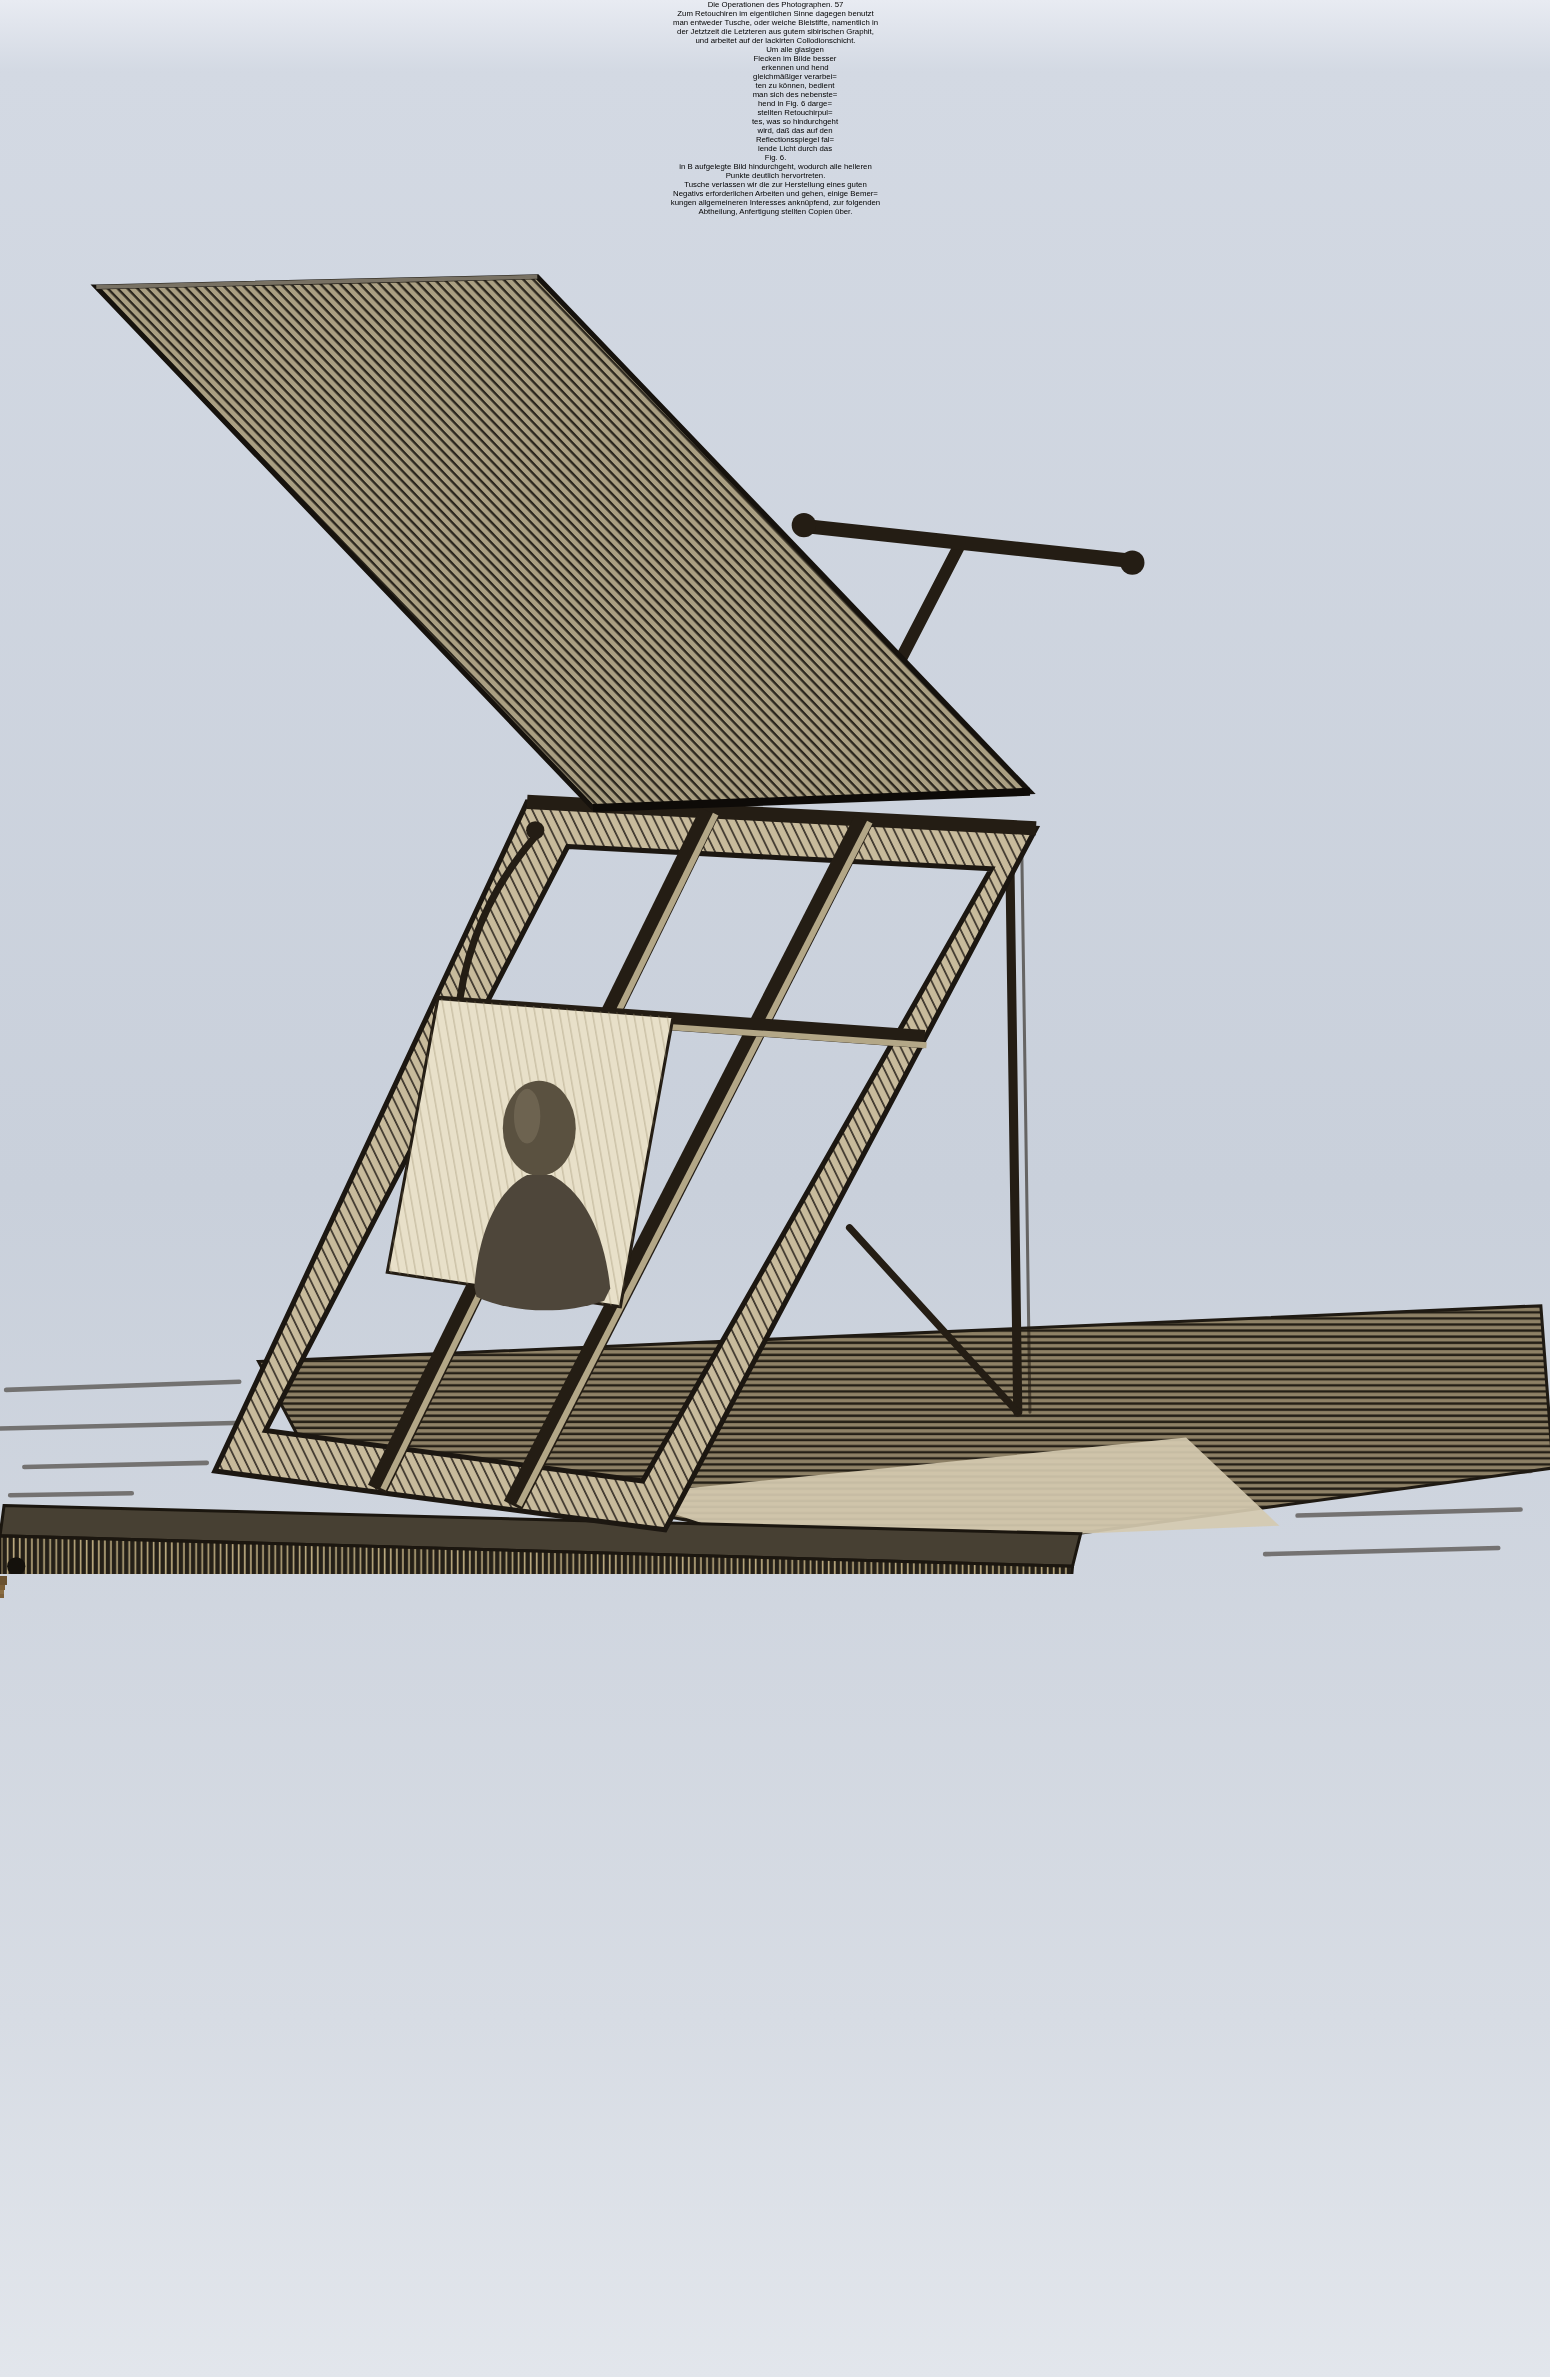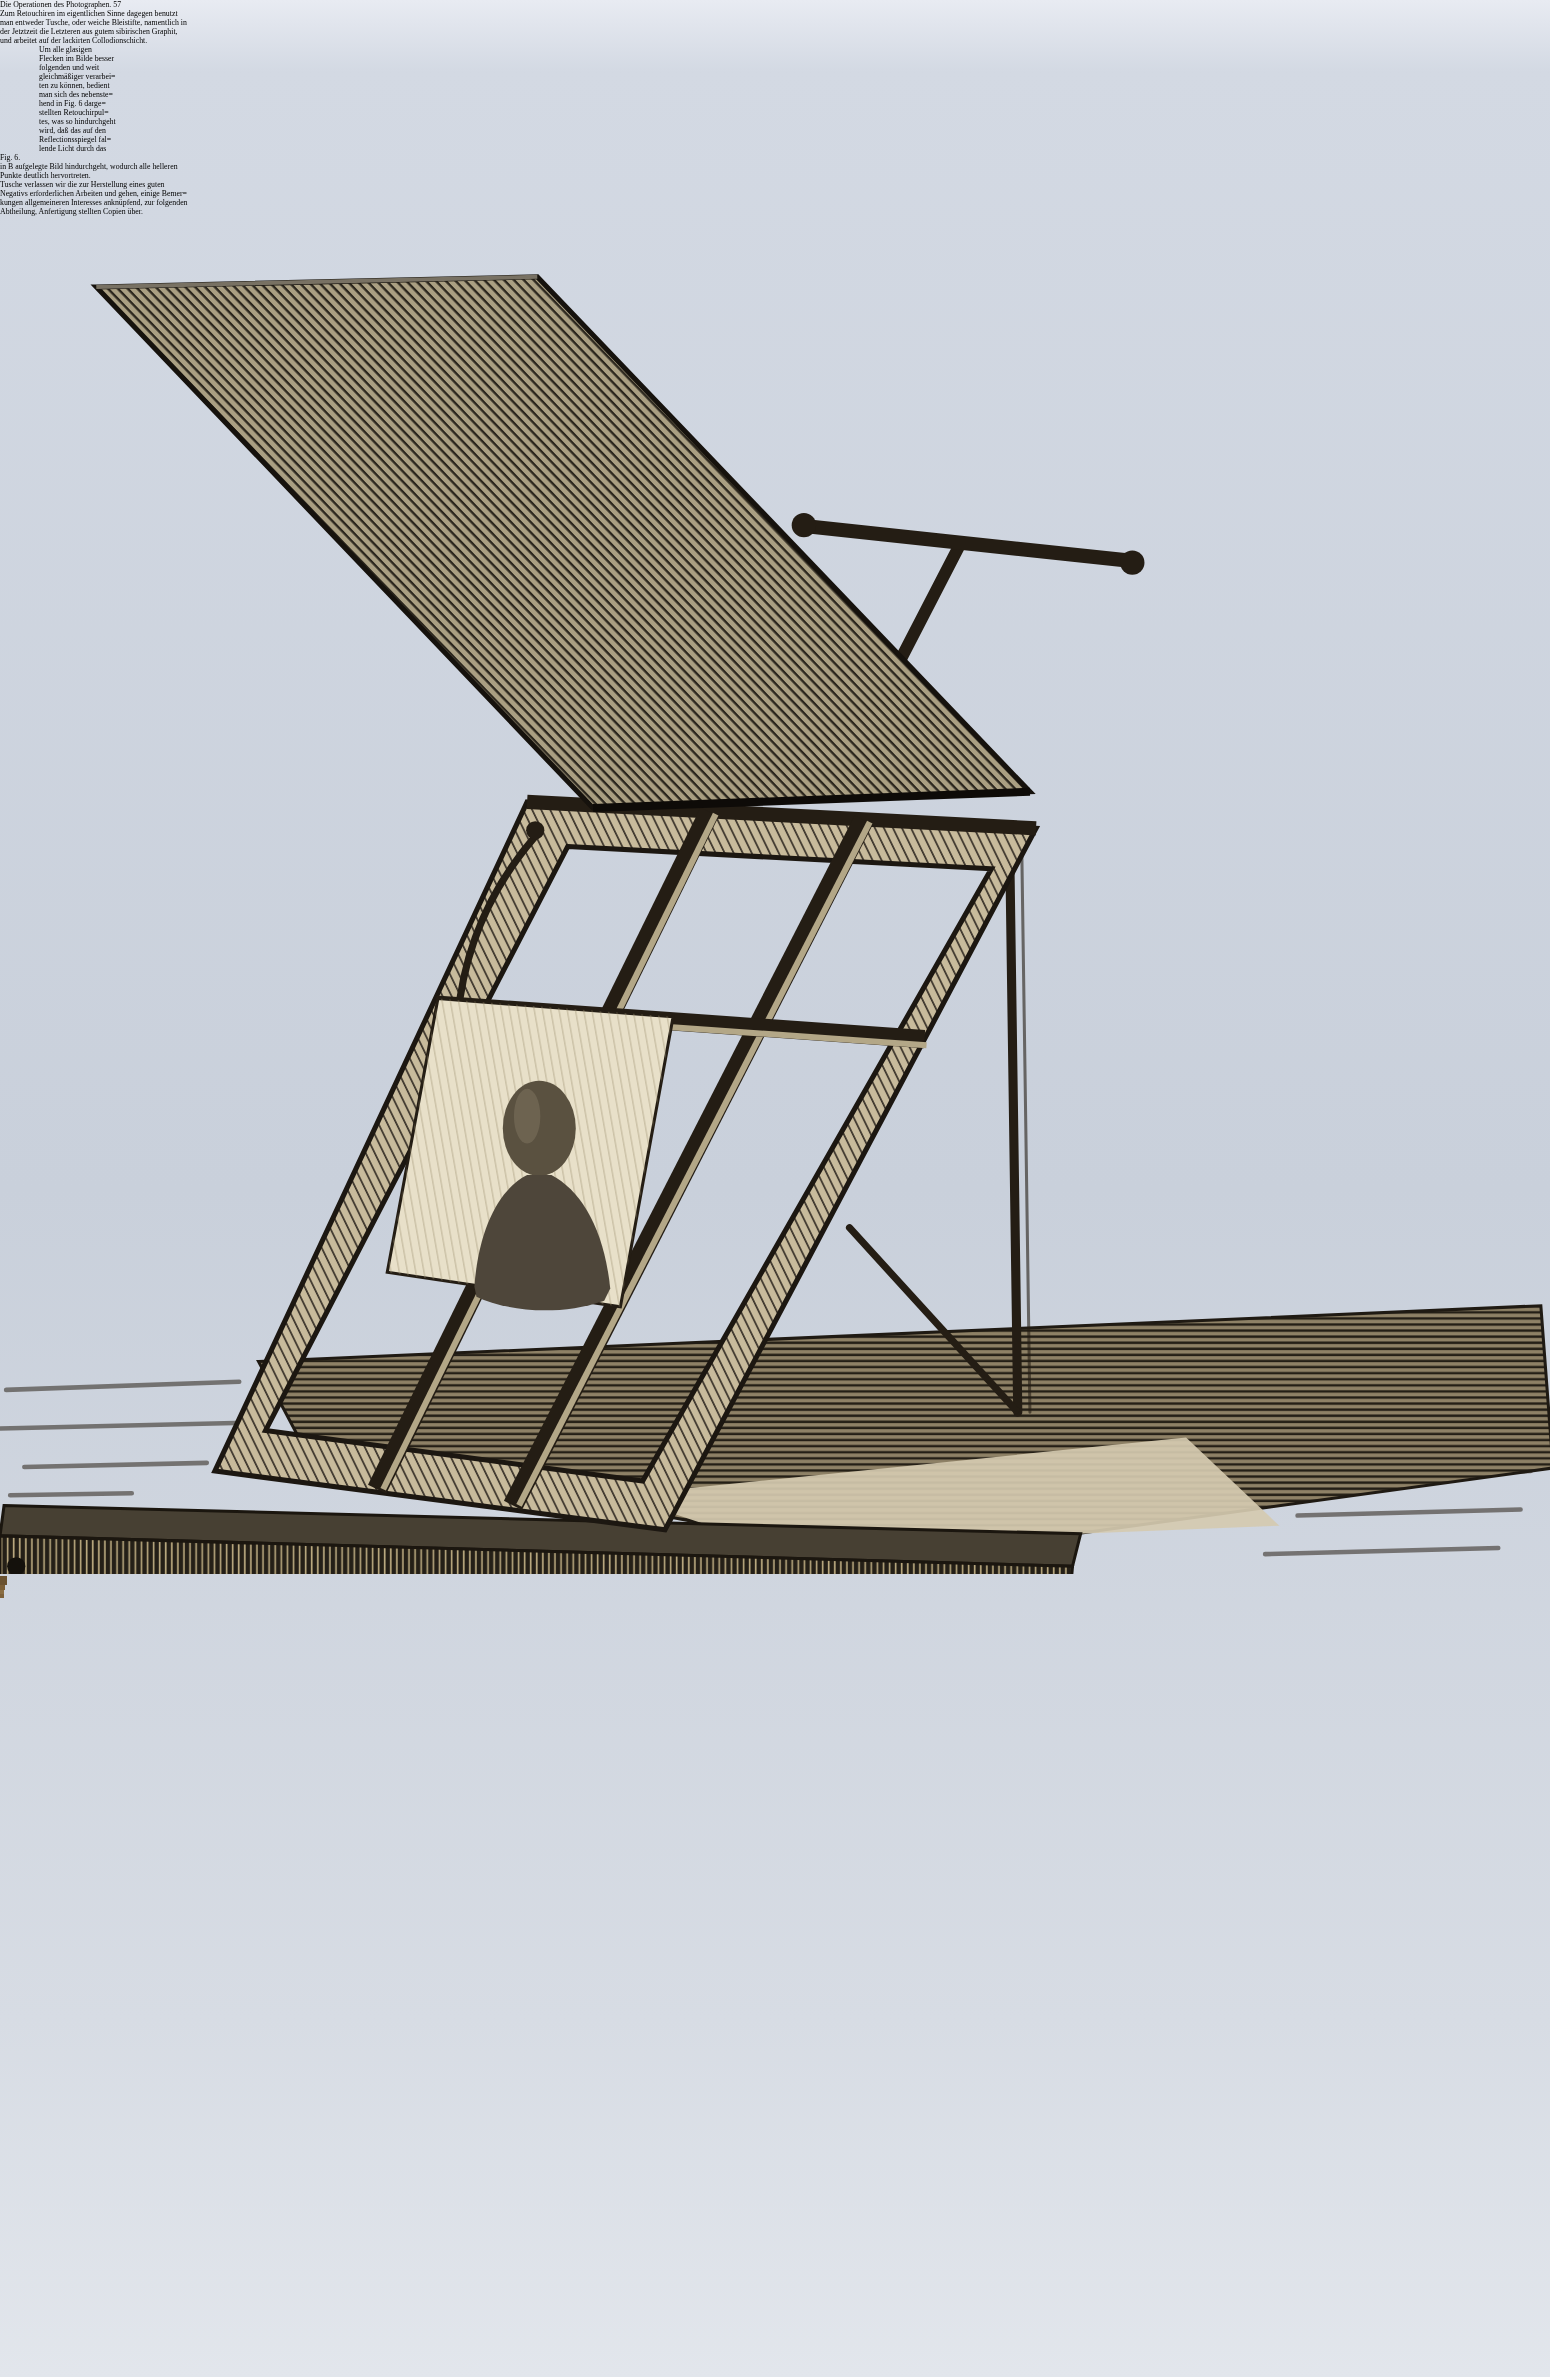--- a/index.html
+++ b/index.html
@@ -1,20 +1,21 @@
 <!DOCTYPE html>
 <html style="font-size:7.8px"><head>
 <meta charset="utf-8">
 <style>
   html,body{margin:0;padding:0;background:#9aa1ad;}
   *{box-sizing:border-box;}
   .photo{
     position:relative;width:1551px;height:2377px;overflow:hidden;
     background:linear-gradient(180deg,#e8ebf2 0%,#d3d9e3 3%,#c9d0db 50%,#d7dce4 85%,#e2e6ec 100%);
-    font-family:Liberation Serif, serif;
+    font-family:Liberation Sans, sans-serif;
+    text-align:center;
   }
   
   .left-sheet{
     position:absolute;left:0;top:8;width:77px;height:2374px;
     background:linear-gradient(90deg,#f2ede1 0%,#ece5d4 55%,#dccfb5 88%,#c9b astonishing:0;}
   .left-sheet{
     background:linear-gradient(90deg,#f2ede1 0%,#ece5d4 55%,#dccfb5 88%,#c9b796 100%);
     border-top-right-radius:34px;
     box-shadow:inset -12.6px 0 16.5px -4.8px rgba(90,70,40,.45);
   }
@@ -150,21 +151,21 @@
       <div class="block" style="top:369px;">
         <div class="tl j ind">Zum Retouchiren im eigentlichen Sinne dagegen benutzt</div>
         <div class="tl j">man entweder Tusche, oder weiche Bleistifte, namentlich in</div>
         <div class="tl j">der Jetztzeit die Letzteren aus gutem sibirischen Graphit,</div>
         <div class="tl s">und arbeitet auf der lackirten Collodionschicht.</div>
       </div>
 
       <div class="block col" style="top:649px;padding-left:39px;">
         <div class="tl s ind">Um alle glasigen</div>
         <div class="tl j">Flecken im Bilde besser</div>
-        <div class="tl j">folgenden und weit</div>
+        <div class="tl j">erkennen und hend</div>
         <div class="tl j">gleichmäßiger verarbei=</div>
         <div class="tl j">ten zu können, bedient</div>
         <div class="tl j">man sich des nebenste=</div>
         <div class="tl j">hend in Fig. 6 darge=</div>
         <div class="tl j">stellten Retouchirpul=</div>
         <div class="tl j">tes, was so hindurchgeht</div>
         <div class="tl j">wird, daß das auf den</div>
         <div class="tl j">Reflectionsspiegel fal=</div>
         <div class="tl j">lende Licht durch das</div>
       </div>

